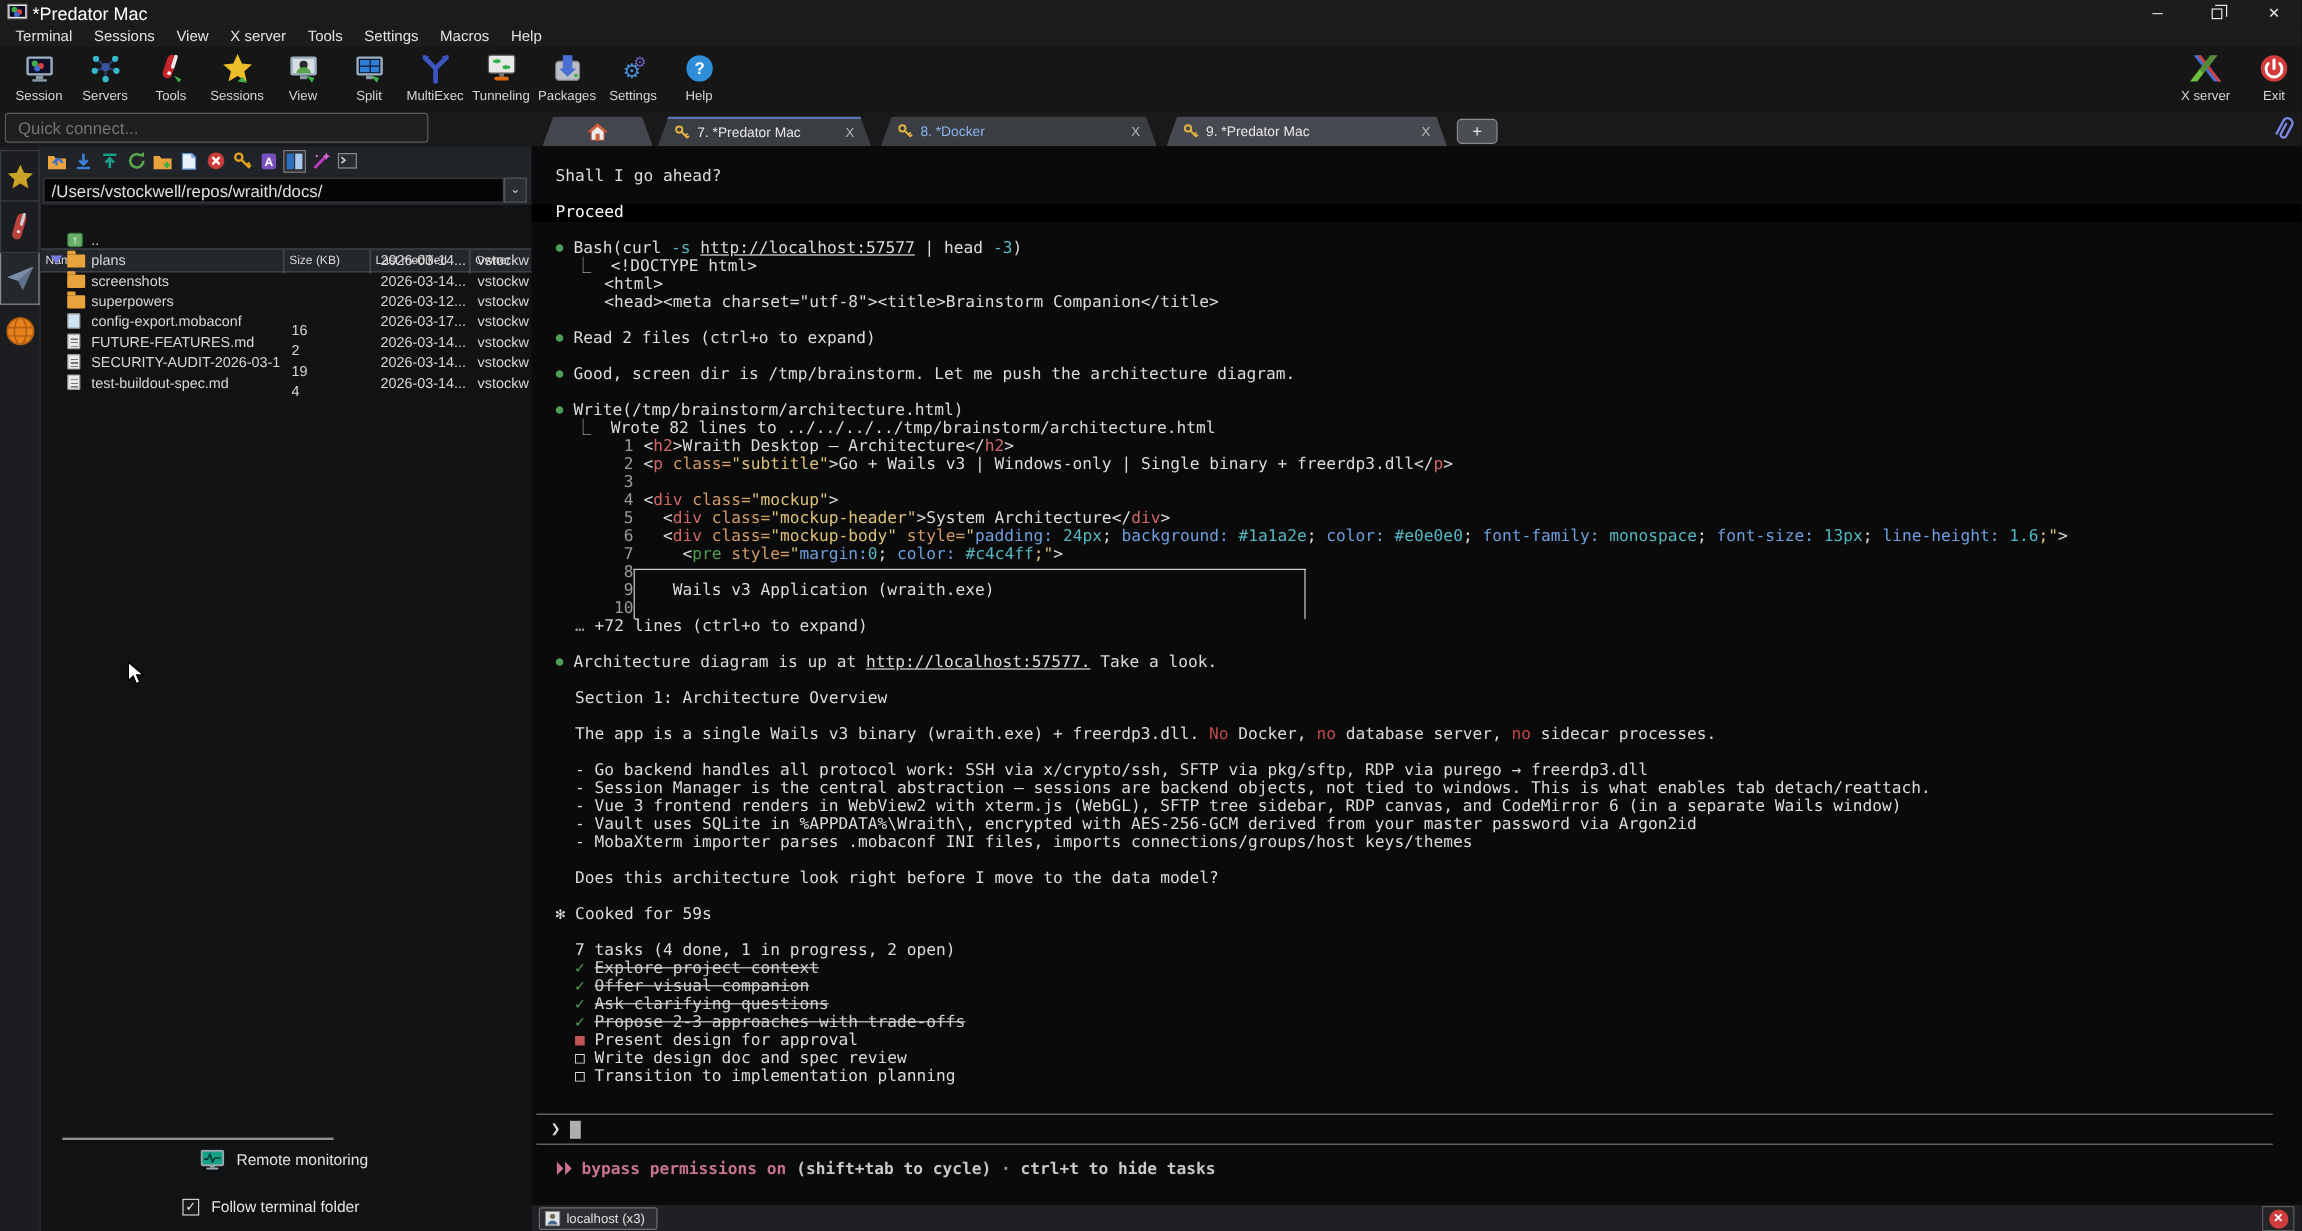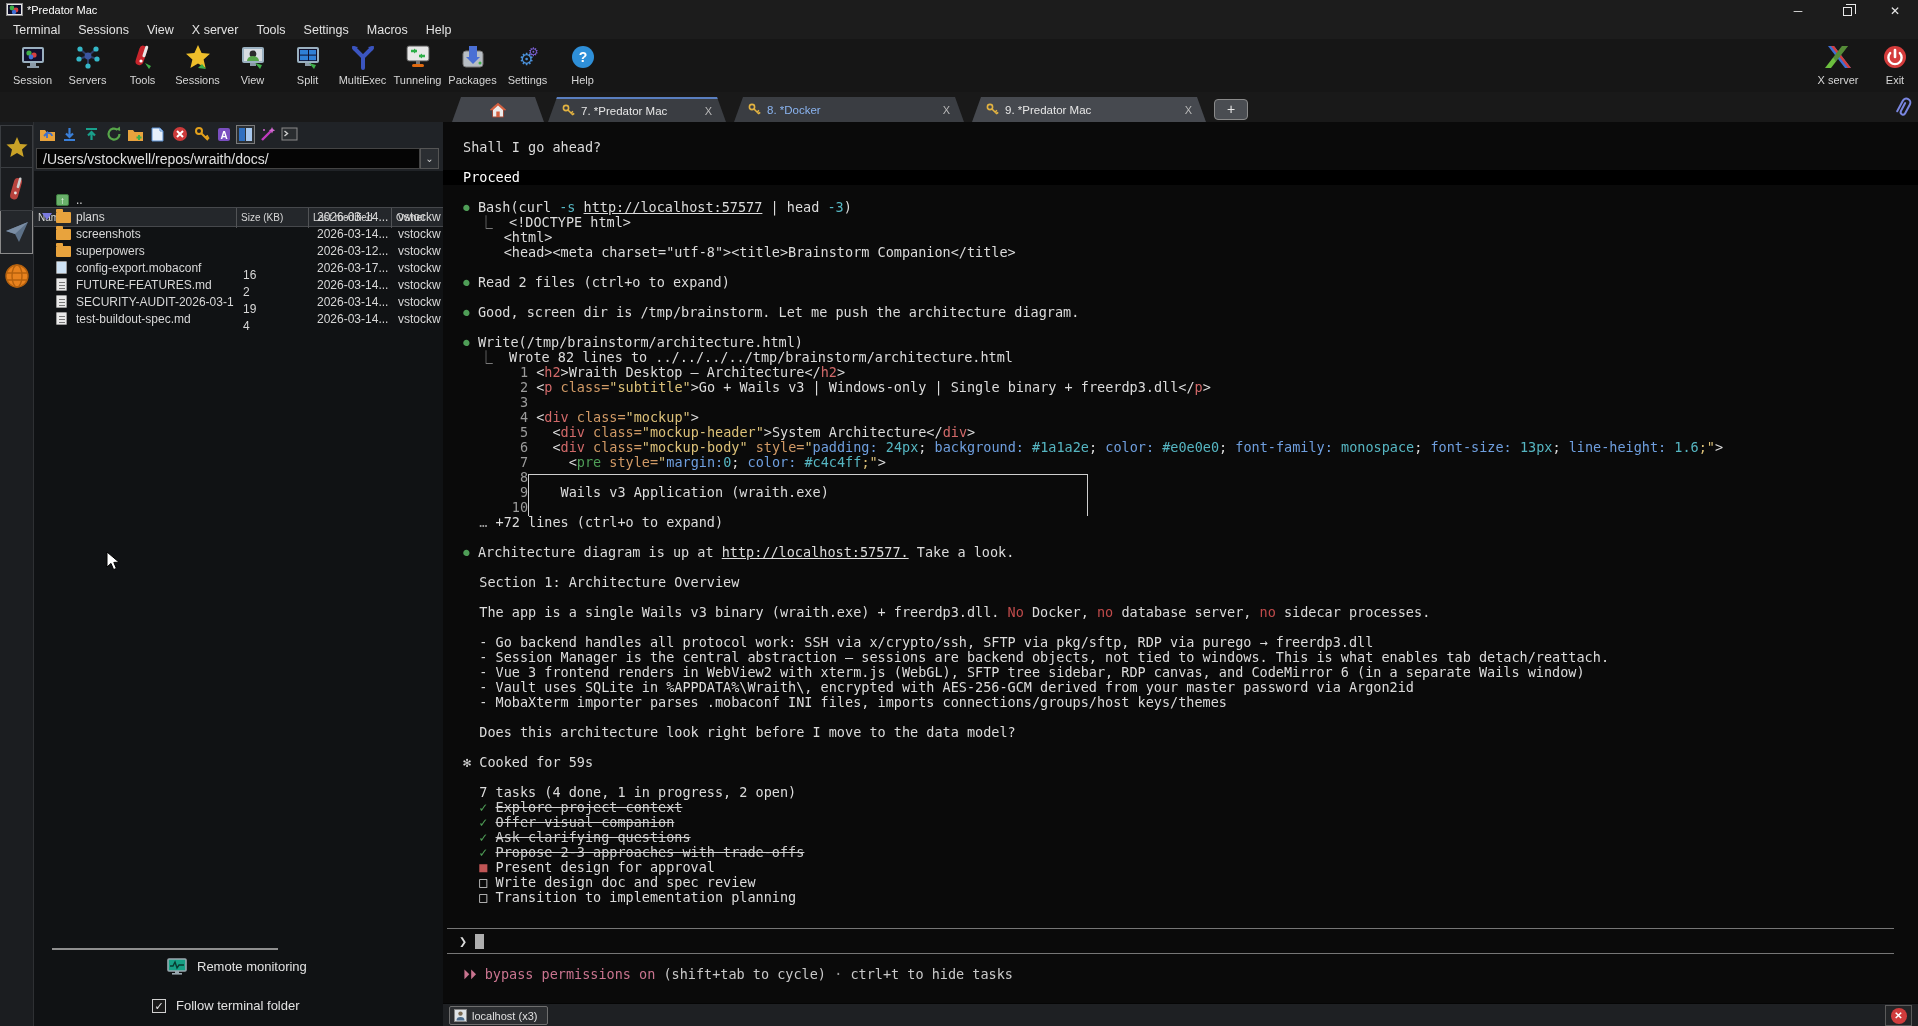--- a/index.html
+++ b/index.html
@@ -1,21 +1,21 @@
 <!DOCTYPE html>
 <html><head>
 <meta charset="utf-8">
 <style>
   * { margin:0; padding:0; box-sizing:border-box; }
   html,body { width:1918px; height:1026px; overflow:hidden; background:#101010;
     font-family:"Liberation Sans", sans-serif; }
 
   
   #titlebar { position:absolute; left:0; top:0; width:1918px; height:22px; background:#1c1c1c; color:#fff; }
-  #titlebar .title { position:absolute; left:27px; top:4px; font-size:11px; }
+  #titlebar .title { position:absolute; left:27px; top:4px; font-size:15px; }
   #app-icon { position:absolute; left:6px; top:3px; width:17px; height:15px; }
   .winbtn { position:absolute; top:0; width:46px; height:22px; color:#e8e8e8; font-size:12px;
     display:flex; align-items:center; justify-content:center; }
   #btn-min { left:1775px; } #btn-restore { left:1824px; } #btn-close { left:1872px; }
   .restore-glyph { width:9px; height:9px; border:1px solid #e8e8e8; position:relative; }
   .restore-glyph:before { content:''; position:absolute; left:2px; top:-4px; width:9px; height:9px; border:1px solid #e8e8e8; border-left:none; border-bottom:none; }
 
   #menubar { position:absolute; left:0; top:22px; width:1918px; height:17px; background:#1c1c1c; display:flex; align-items:center; padding-left:4px; }
   .menu-item { color:#e2e2e2; font-size:12.5px; padding:0 9px; height:17px; line-height:17px; }
 
@@ -102,21 +102,21 @@
   .c-red { color:#d16969; } .c-red2 { color:#c04b4b; } .c-orange { color:#d19a66; }
   .c-yellow { color:#dcc179; } .c-blue { color:#6f9fdf; } .c-u { text-decoration:underline; }
   .c-strike { text-decoration:line-through; color:#cfcfcf; } .c-prog { color:#c05555; }
   .c-pink { color:#c9748f; }
   #term-box { position:absolute; left:85px; top:352px; width:560px; height:42px;
     border:1px solid #cfcfcf; border-bottom:none; }
   #prompt-box { position:absolute; left:4px; top:806px; width:1447px; height:26px;
     border-top:1px solid #767676; border-bottom:1px solid #767676; display:flex; align-items:center;
     font-family:"DejaVu Sans Mono", monospace; font-size:13.5px; color:#dcdcdc; padding-left:12px; }
   #cursor { display:inline-block; width:9px; height:15px; background:#aeaeae; margin-left:8px; }
-  #term-status { position:absolute; left:20px; top:844px; font-family:"DejaVu Sans Mono", monospace; font-size:13.5px; color:#c9c9c9; white-space:pre; }
+  #term-status { position:absolute; left:20px; top:844px; font-family:"DejaVu Sans Mono", monospace; font-size:13.5px; color:#c9c9c9; white-space:pre;font-weight:bold; }
 
   
   #statusbar { position:absolute; left:443px; top:1003px; width:1475px; height:23px; background:#1e2023; border-top:1px solid #050505; }
   #sess-tab { position:absolute; left:6px; top:2px; height:19px; padding:0 10px 0 4px; background:#2c2e31;
     border:1px solid #6e6e6e; border-radius:2px; display:flex; align-items:center; gap:5px; color:#e0e0e0; font-size:11px; }
   #sb-close { position:absolute; right:6px; top:1px; width:27px; height:21px; border:1px solid #5a5a5a; background:#232527;
     display:flex; align-items:center; justify-content:center; }
   #sb-close .rc { width:16px; height:16px; border-radius:50%; background:#d03c3c; color:#fff; font-size:10px; line-height:16px; text-align:center; font-weight:bold; }
 
   #mouse-cursor { position:absolute; left:106px; top:551px; pointer-events:none; }
@@ -304,20 +304,21 @@
           <circle cx="14" cy="14" r="11" fill="#d43c3c"></circle>
           <path d="M14 7 v7" stroke="#fff" stroke-width="2.6" stroke-linecap="round"></path>
           <path d="M9.2 10 a6.6 6.6 0 1 0 9.6 0" stroke="#fff" stroke-width="2.4" fill="none" stroke-linecap="round"></path>
         </svg>
     </span>
     <span class="lbl">Exit</span>
   </div>
 </div>
 
 <div id="tabrow">
+  <input id="quick-connect" placeholder="Quick connect..." style="">
   <div class="tab" id="tab-home">
     <svg width="18" height="16" viewBox="0 0 18 16">
         <path d="M9 1 L17 8 H14.5 V15 H3.5 V8 H1 Z" fill="#ececec" stroke="#9a4a3a"></path>
         <rect x="7.3" y="9.5" width="3.4" height="5.5" fill="#d35f3f"></rect>
         <path d="M9 1 L17 8 H14 L9 3.6 L4 8 H1 Z" fill="#d35f3f"></path>
       </svg>
   </div>
   <div class="tab" id="tab-7">
     <svg class="keyic" width="13" height="13" viewBox="0 0 13 13">
         <circle cx="4" cy="4" r="2.6" fill="none" stroke="#e3b341" stroke-width="1.6"></circle>

